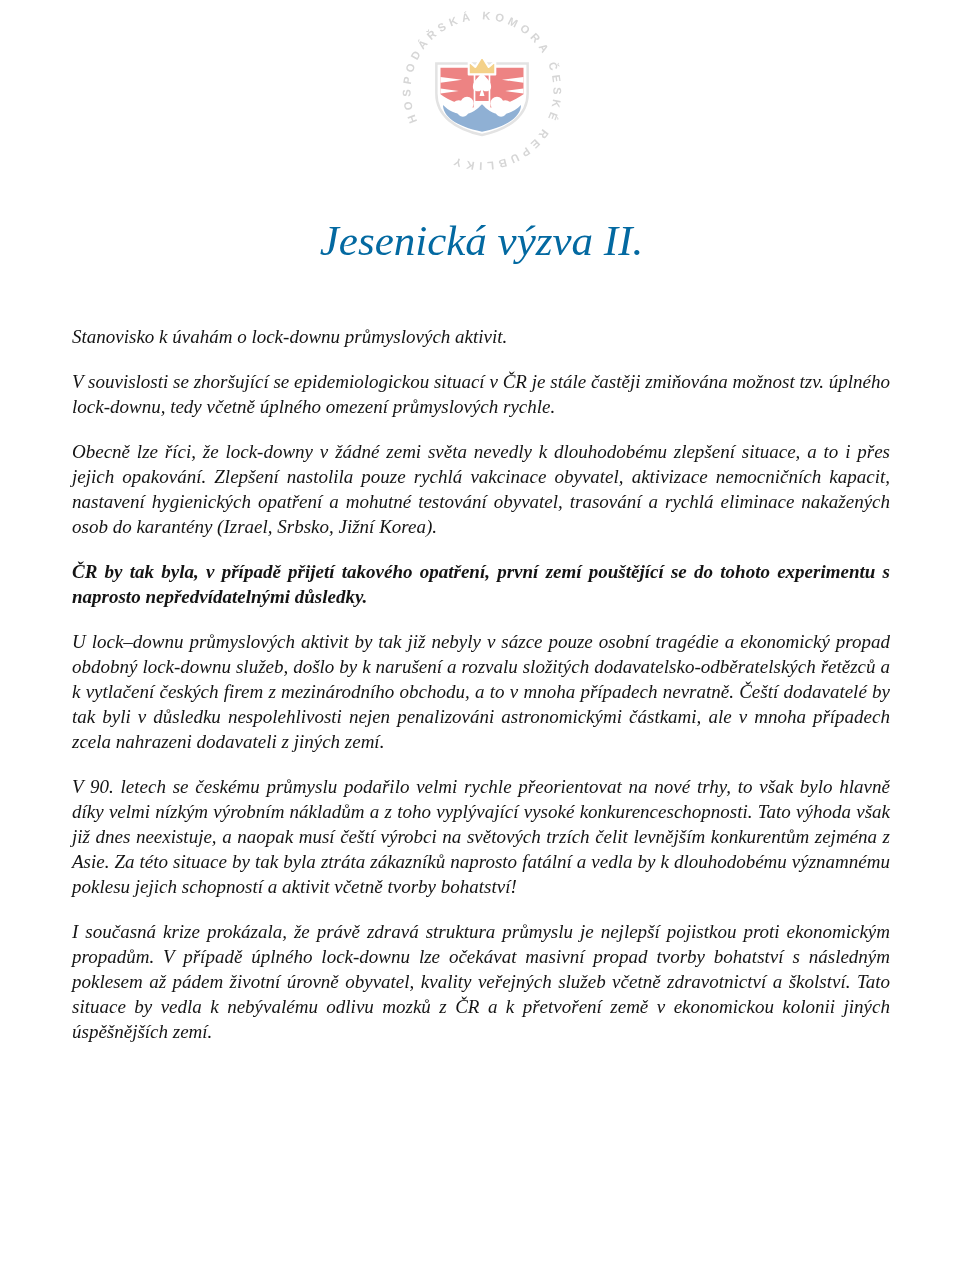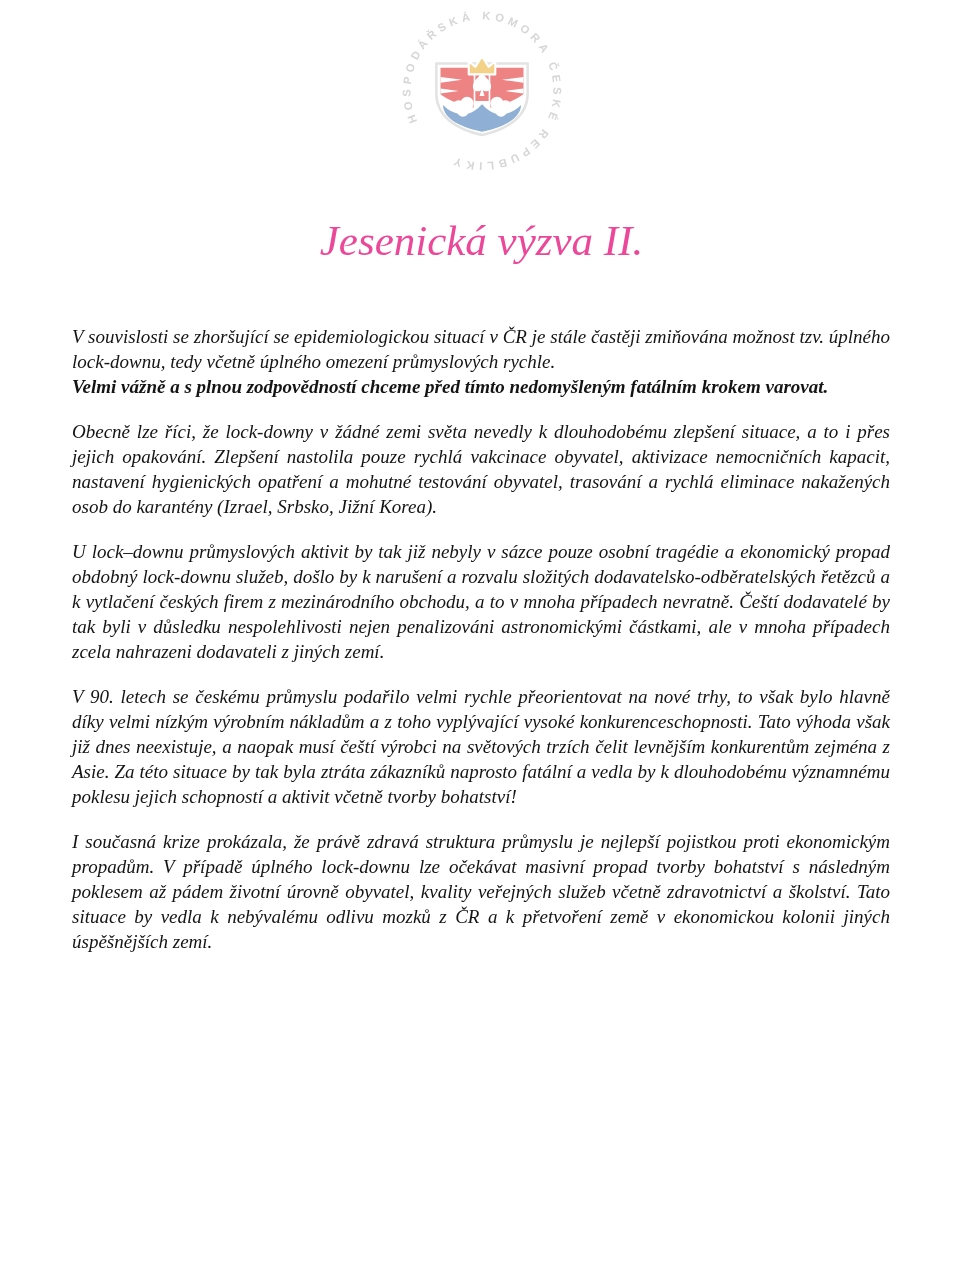--- a/index.html
+++ b/index.html
@@ -21,21 +21,21 @@
     letter-spacing:5.2px;
     font-weight:600;
   }
   h1.title{
     margin:40px 0 0 0;
     text-align:center;
     font-style:italic;
     font-weight:400;
     font-size:43px;
     line-height:54px;
-    color:#ec4899;
+    color:#0369a1;
   }
   .content{
     margin:56px 73px 0 72px;
     font-style:italic;
     font-size:19px;
     line-height:25px;
     color:#141414;
     text-align:justify;
   }
   .content p{margin:20px 0 0 0;}
@@ -85,21 +85,22 @@
           <circle cx="128" cy="119" r="8"></circle>
           <circle cx="123" cy="124" r="7"></circle>
         </g>
       </g>
     </svg>
   </div>
 
   <h1 class="title">Jesenická výzva II.</h1>
 
   <div class="content">
+    <p class="first">Stanovisko k úvahám o lock-downu průmyslových aktivit.</p>
     <p>V souvislosti se zhoršující se epidemiologickou situací v ČR je stále častěji zmiňována možnost tzv. úplného lock-downu, tedy včetně úplného omezení průmyslových rychle.</p>
-    <p class="bold attached">Velmi vážně a s plnou zodpovědností chceme před tímto nedomyšleným fatálním krokem varovat.</p>
     <p>Obecně lze říci, že lock-downy v žádné zemi světa nevedly k dlouhodobému zlepšení situace, a to i přes jejich opakování. Zlepšení nastolila pouze rychlá vakcinace obyvatel, aktivizace nemocničních kapacit, nastavení hygienických opatření a mohutné testování obyvatel, trasování a rychlá eliminace nakažených osob do karantény (Izrael, Srbsko, Jižní Korea).</p>
+    <p class="bold">ČR by tak byla, v případě přijetí takového opatření, první zemí pouštějící se do tohoto experimentu s naprosto nepředvídatelnými důsledky.</p>
     <p>U lock–downu průmyslových aktivit by tak již nebyly v sázce pouze osobní tragédie a ekonomický propad obdobný lock-downu služeb, došlo by k narušení a rozvalu složitých dodavatelsko-odběratelských řetězců a k vytlačení českých firem z mezinárodního obchodu, a to v mnoha případech nevratně. Čeští dodavatelé by tak byli v důsledku nespolehlivosti nejen penalizováni astronomickými částkami, ale v mnoha případech zcela nahrazeni dodavateli z jiných zemí.</p>
     <p>V 90. letech se českému průmyslu podařilo velmi rychle přeorientovat na nové trhy, to však bylo hlavně díky velmi nízkým výrobním nákladům a z toho vyplývající vysoké konkurenceschopnosti. Tato výhoda však již dnes neexistuje, a naopak musí čeští výrobci na světových trzích čelit levnějším konkurentům zejména z Asie. Za této situace by tak byla ztráta zákazníků naprosto fatální a vedla by k dlouhodobému významnému poklesu jejich schopností a aktivit včetně tvorby bohatství!</p>
     <p>I současná krize prokázala, že právě zdravá struktura průmyslu je nejlepší pojistkou proti ekonomickým propadům. V případě úplného lock-downu lze očekávat masivní propad tvorby bohatství s následným poklesem až pádem životní úrovně obyvatel, kvality veřejných služeb včetně zdravotnictví a školství. Tato situace by vedla k nebývalému odlivu mozků z ČR a k přetvoření země v ekonomickou kolonii jiných úspěšnějších zemí.</p>
   </div>
 
 </div>
 
 </body></html>

